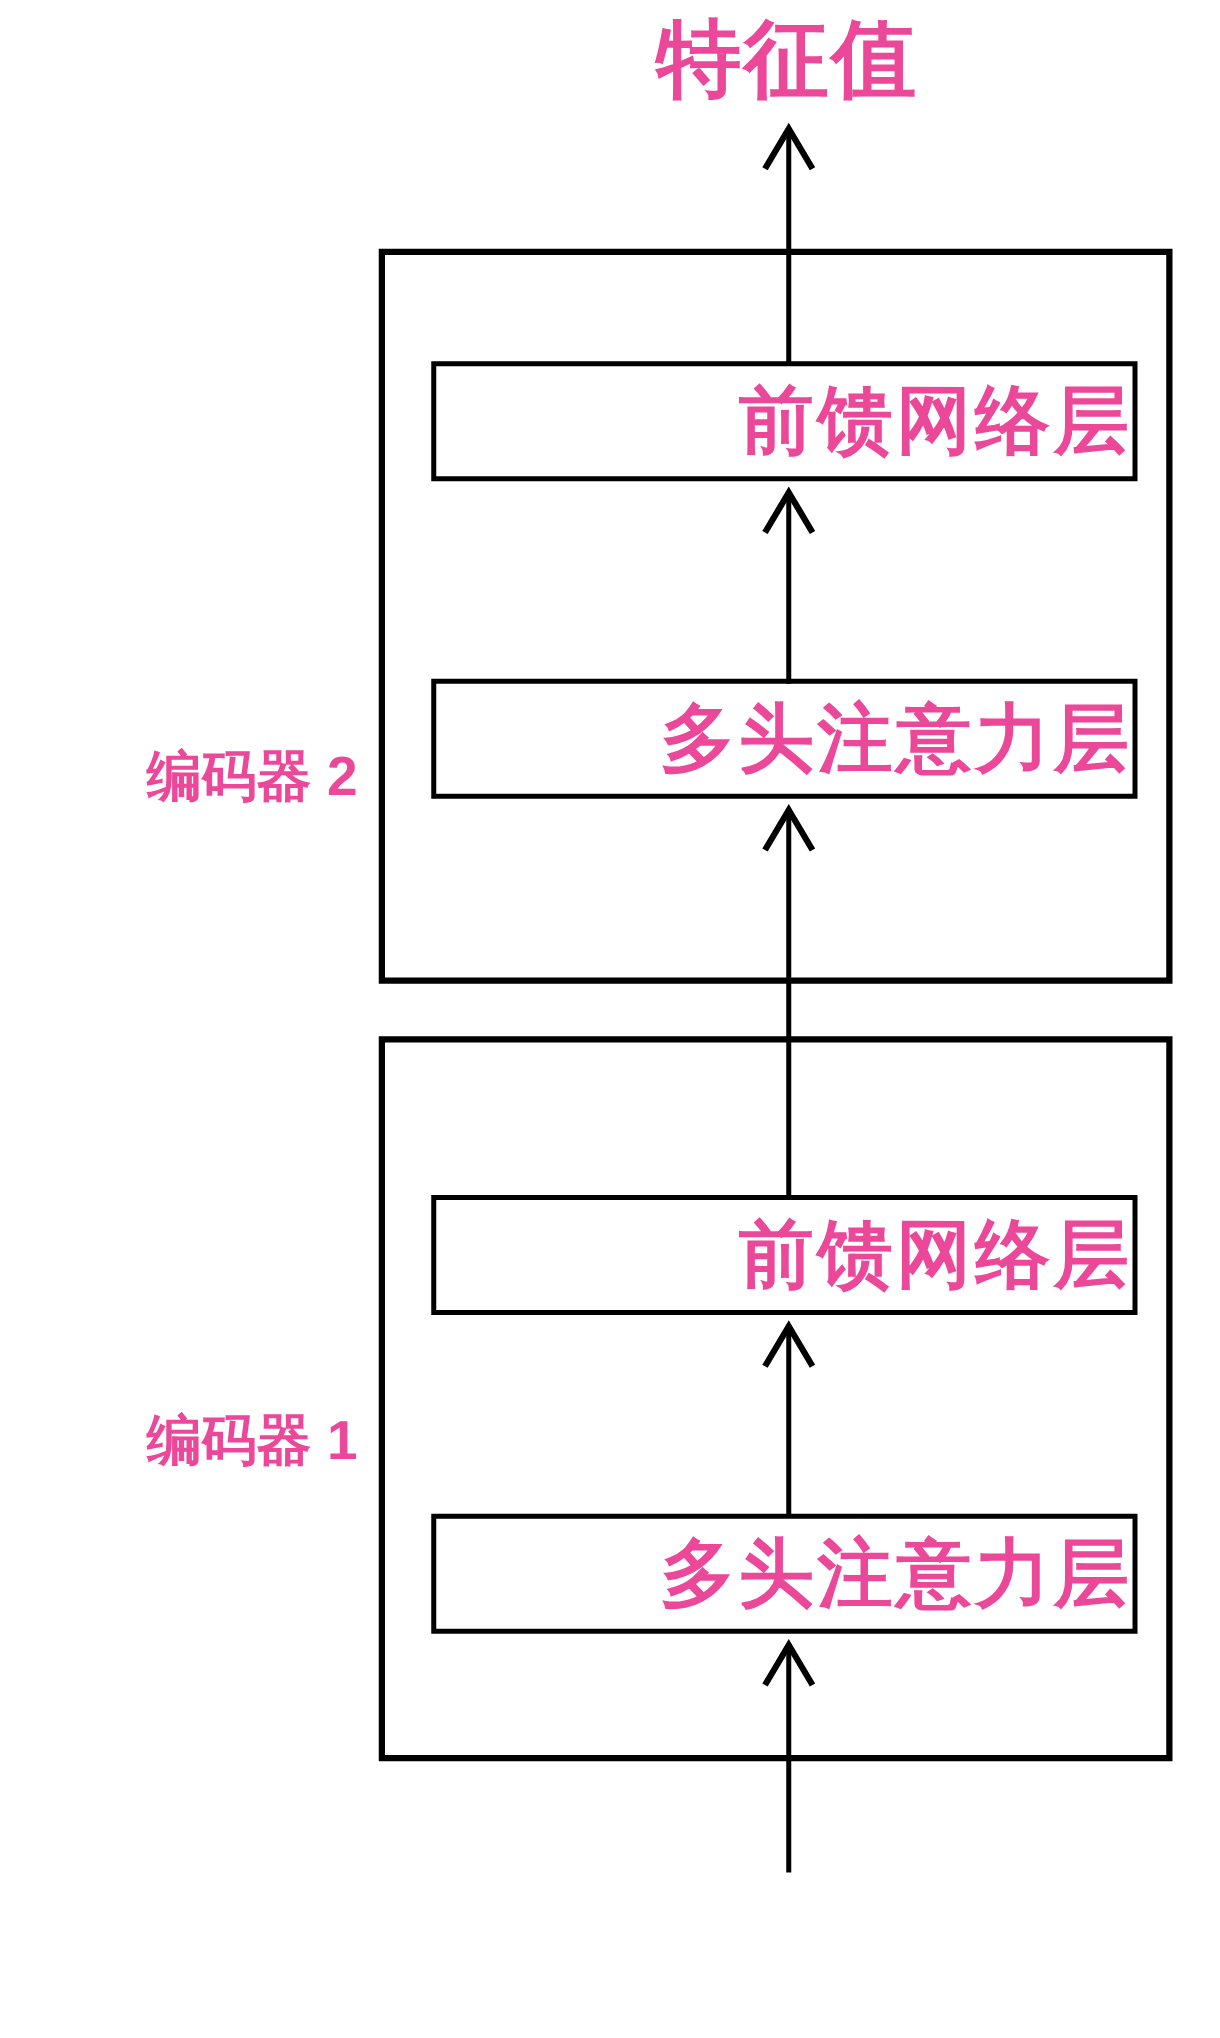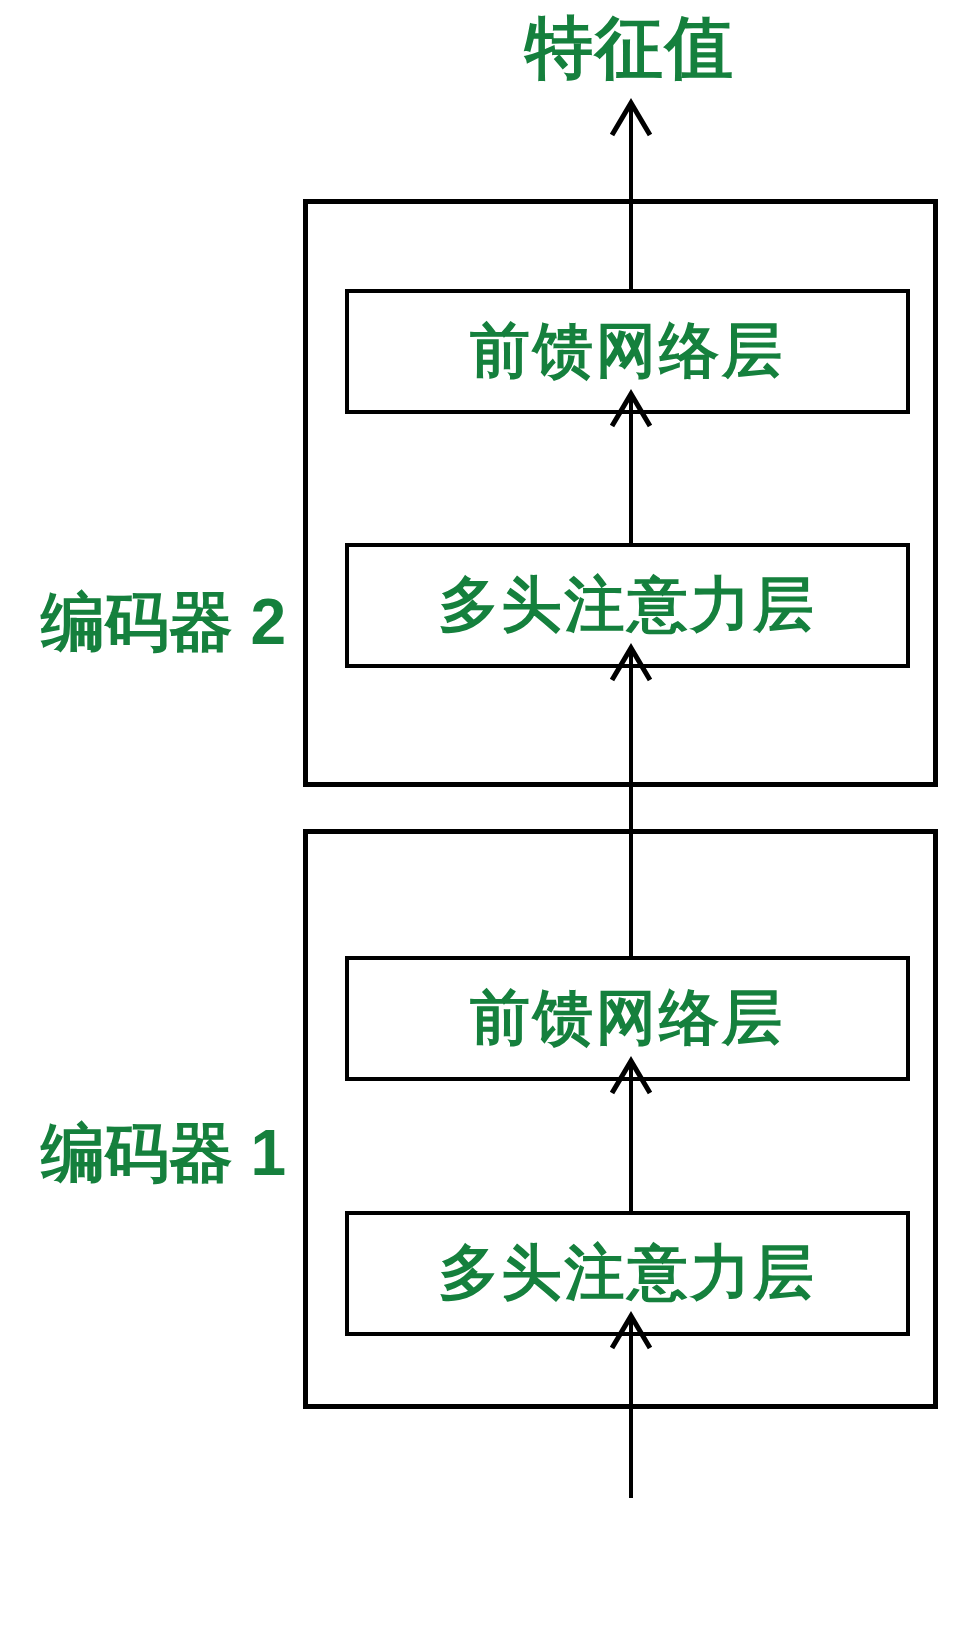--- a/index.html
+++ b/index.html
@@ -5,21 +5,21 @@
   html, body {
     margin: 0;
     padding: 0;
     background: #ffffff;
   }
   .stage {
     position: relative;
     width: 976px;
     height: 1630px;
     background: #ffffff;
-    color: #15803d;
+    color: #ec4899;
     font-family: "Liberation Sans", "DejaVu Sans", sans-serif;
     overflow: hidden;
   }
   .txt {
     position: absolute;
     white-space: nowrap;
   }
   .output-label {
     left: 440px;
     top: 6px;
@@ -37,36 +37,36 @@
     border: 5px solid #000000;
     background: transparent;
   }
   .enc2-box { left: 303px; top: 199px; width: 635px; height: 588px; }
   .enc1-box { left: 303px; top: 829px; width: 635px; height: 580px; }
   .enc-label {
     width: 258px;
     height: 72px;
     line-height: 72px;
     text-align: right;
-    font-size: 64px;
+    font-size: 44px;
     font-weight: 600;
   }
   .enc2-label { left: 28px; top: 586px; }
   .enc1-label { left: 28px; top: 1117px; }
   .layer-box {
     position: absolute;
     box-sizing: border-box;
     border: 4px solid #000000;
     background: #ffffff;
     left: 345px;
     width: 565px;
-    height: 125px;
+    height: 96px;
     display: flex;
     align-items: center;
-    justify-content: center;
+    justify-content: flex-end;
   }
   .layer-box span {
     font-size: 60px;
     font-weight: 600;
     letter-spacing: 3px;
     white-space: nowrap;
   }
   .ffn2 { top: 289px; }
   .mha2 { top: 543px; }
   .ffn1 { top: 956px; }

